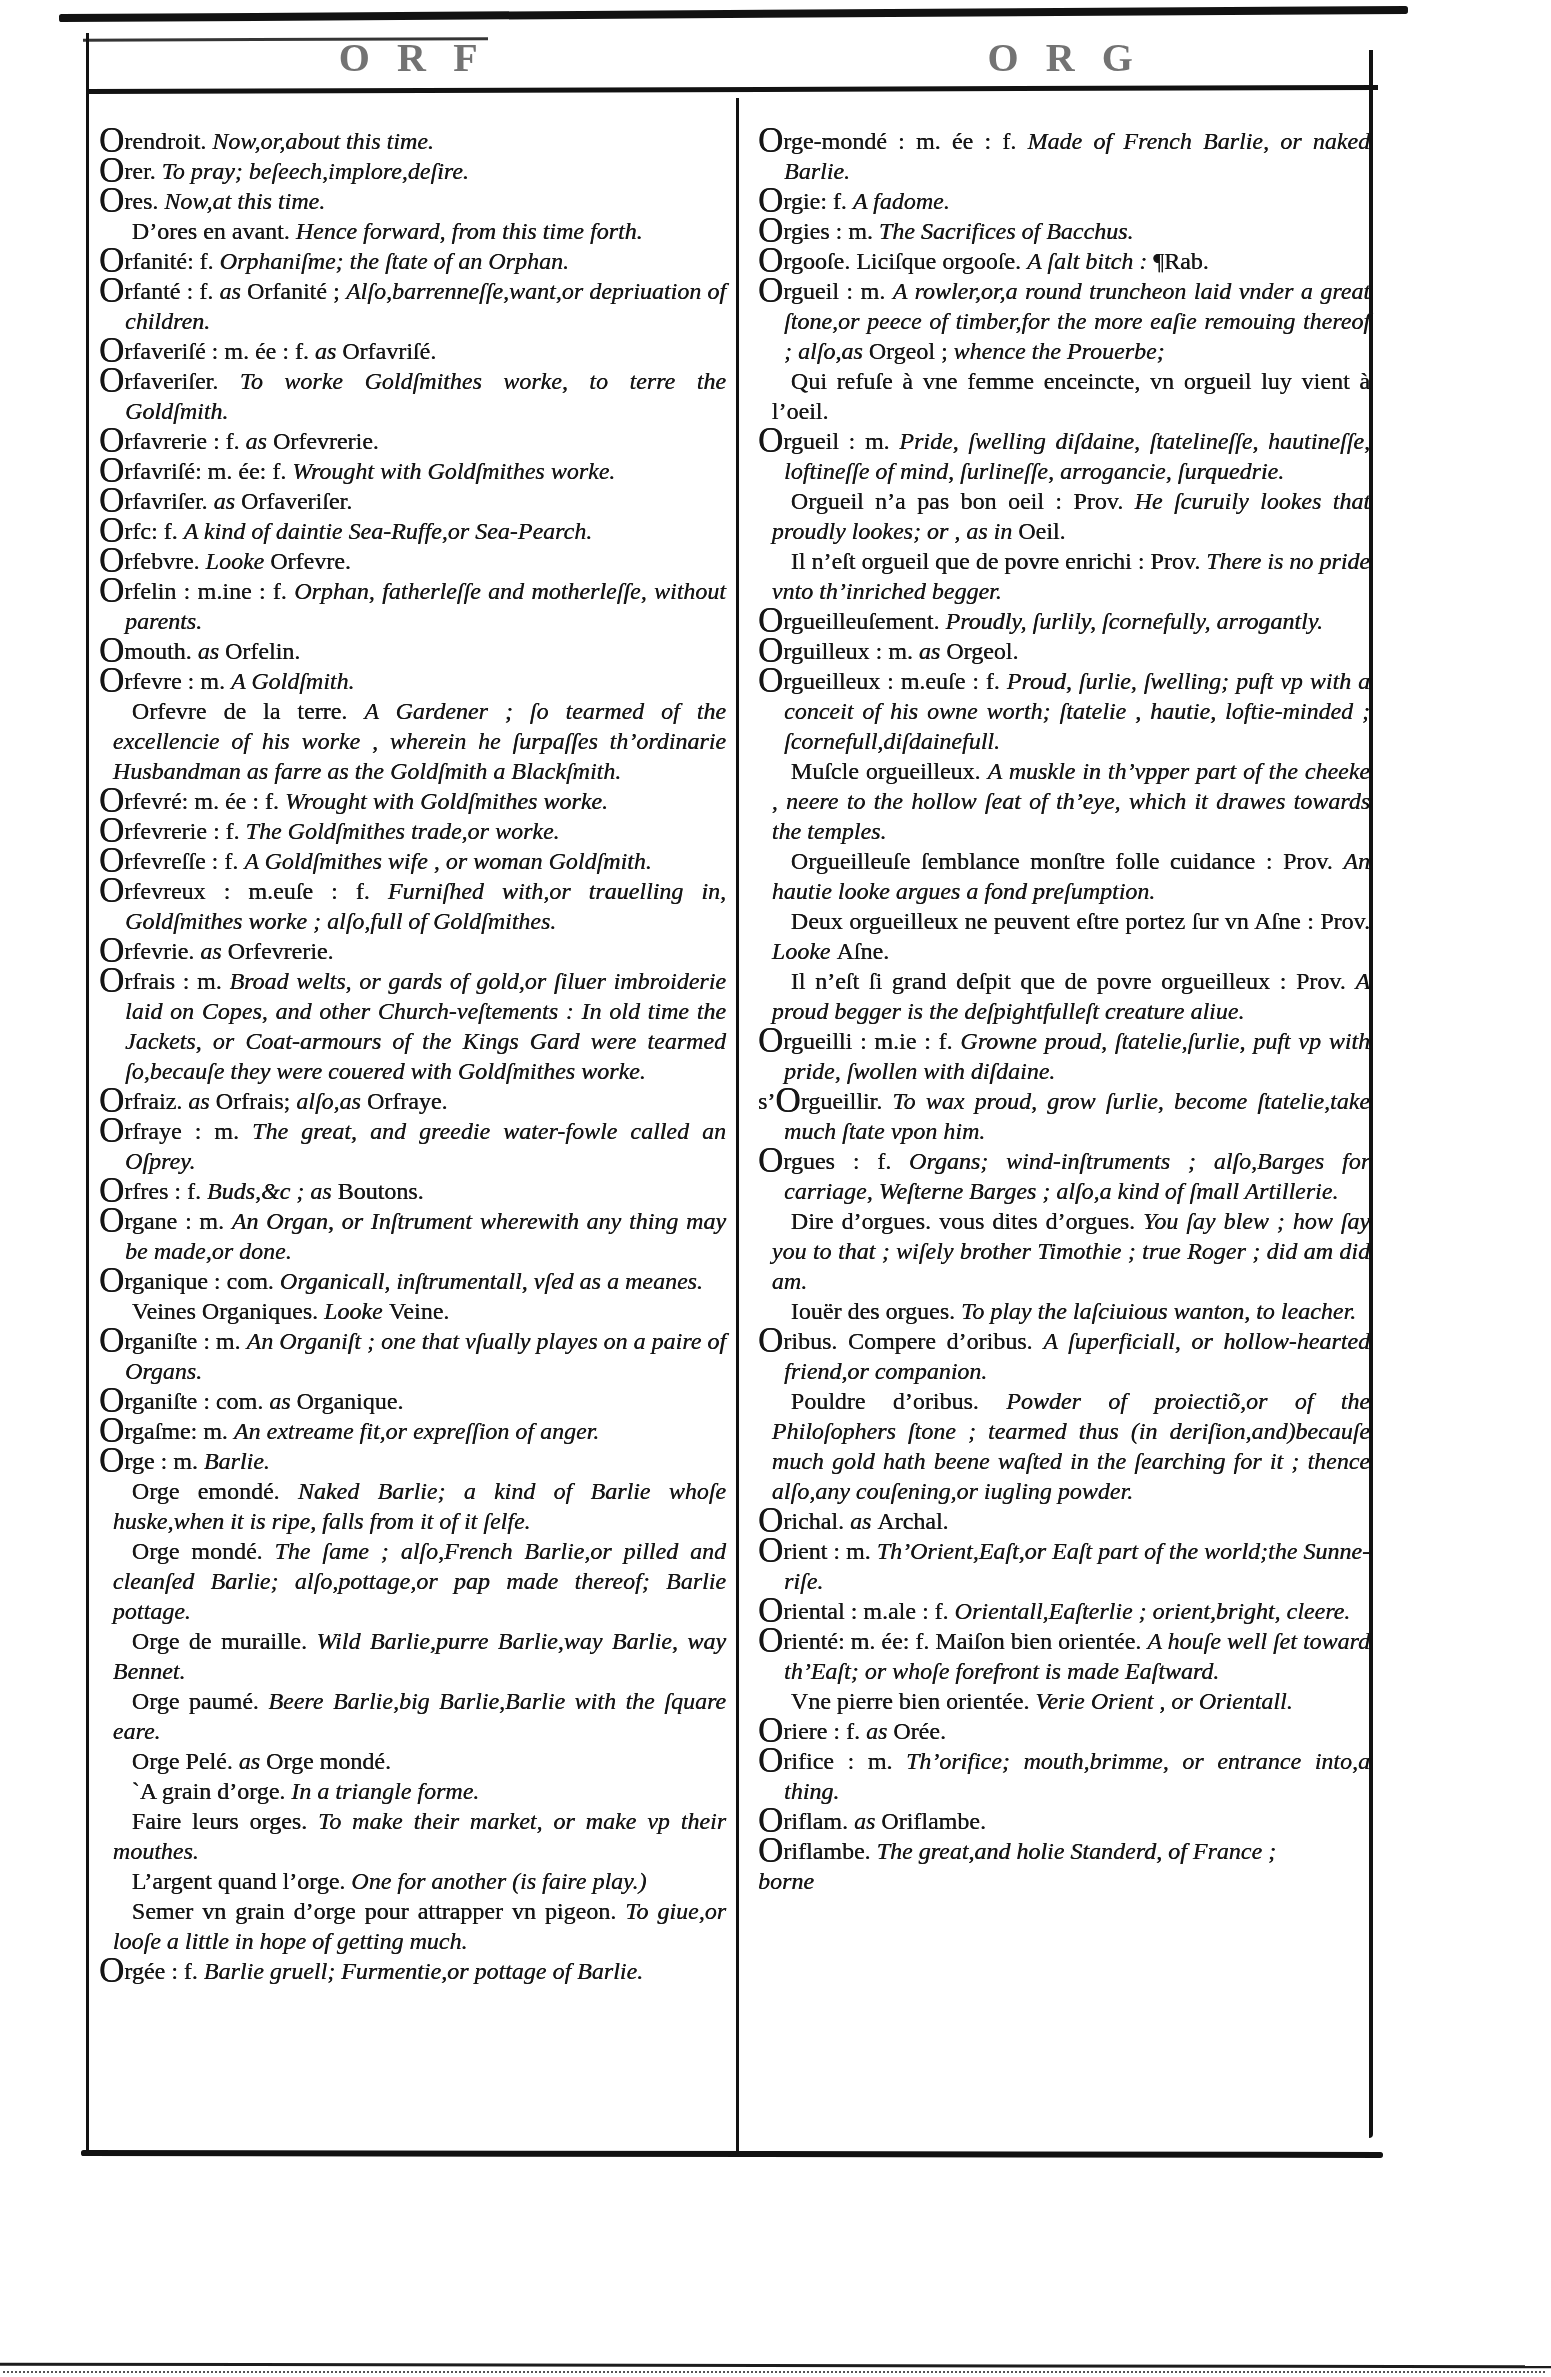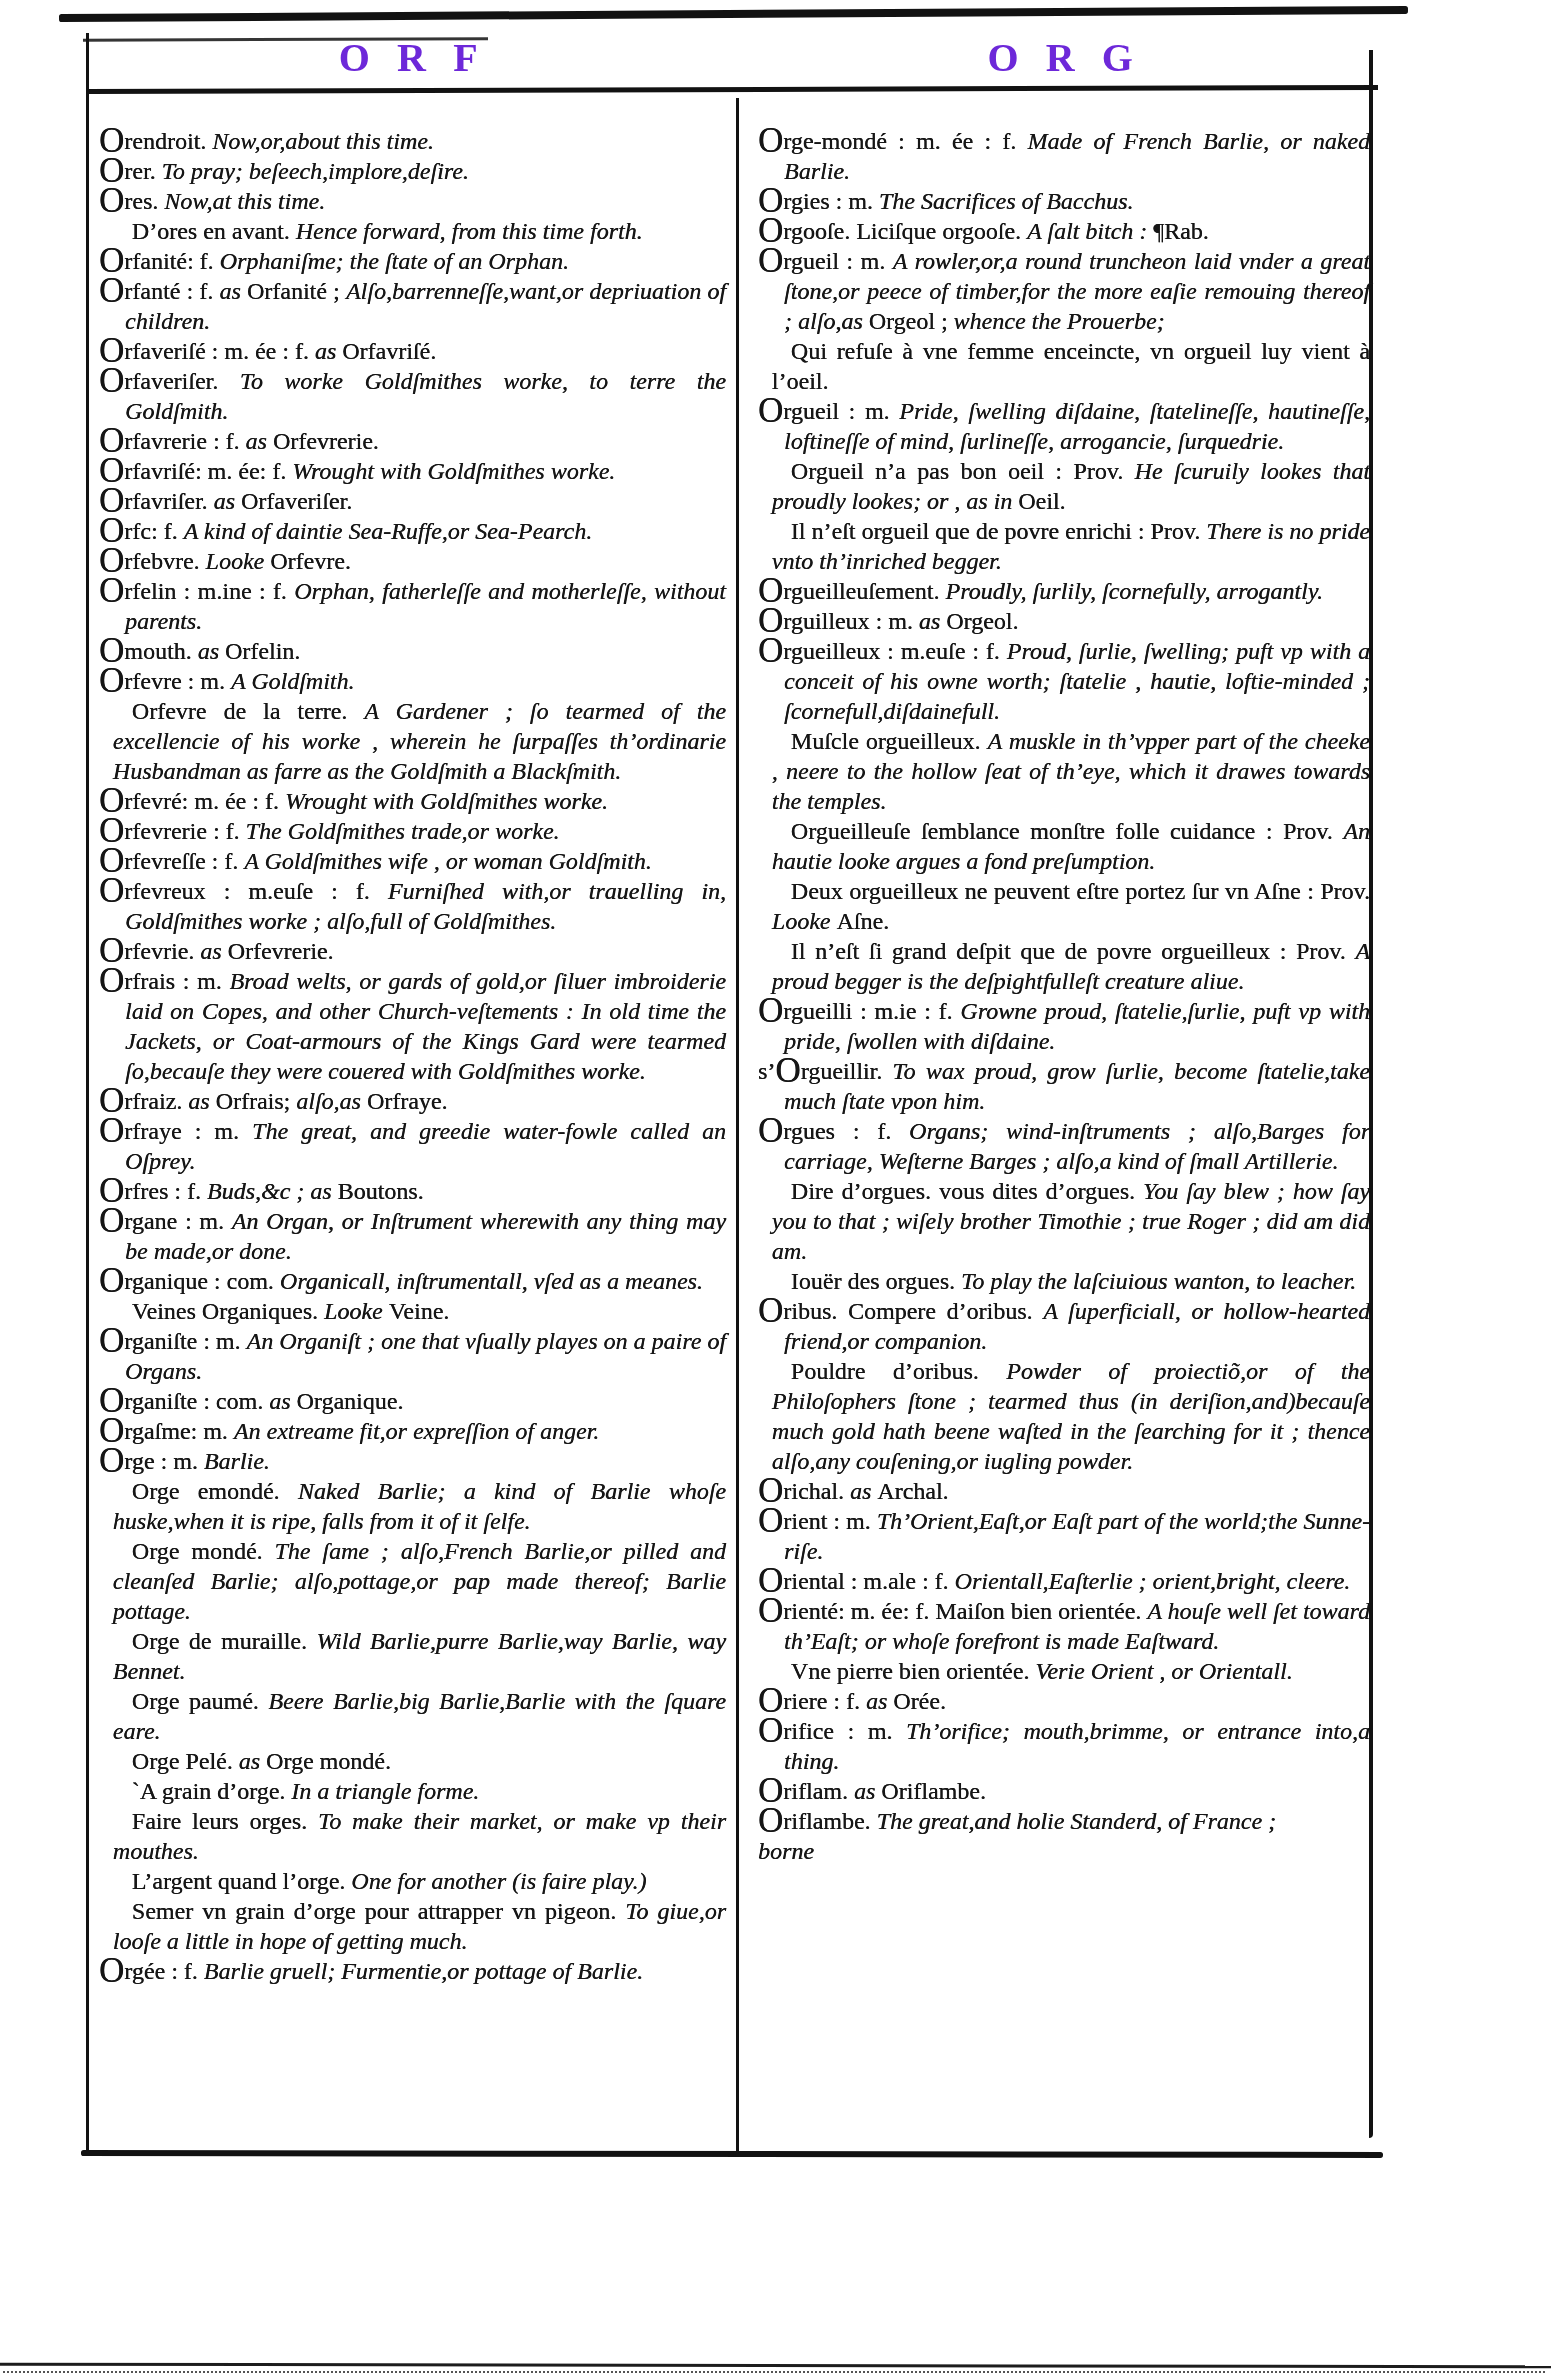--- a/index.html
+++ b/index.html
@@ -11,21 +11,21 @@
   .frame-top2{left:83px;top:38px;width:405px;height:2.6px;transform:rotate(-0.2deg);opacity:.85;}
   .header-rule{left:88px;top:87px;width:1290px;height:5.2px;transform:rotate(-0.18deg);}
   .border-left{left:86px;top:33px;width:3.4px;height:2121px;}
   .border-right{left:1369px;top:50px;width:4.3px;height:2088px;border-radius:0 0 12px 0;}
   .divider{left:736px;top:98px;width:3.4px;height:2054px;}
   .bottom-rule{left:81px;top:2151px;width:1302px;height:6px;transform:rotate(0.08deg);border-radius:2.6px;}
   .scan-edge{left:0px;top:2364px;width:1551px;height:3.4px;background:#1c1c1c;transform:rotate(0.1deg);}
   .scan-edge2{left:3.4px;top:2371px;width:1542px;height:0px;border-top:2.6px dotted #2a2a2a;background:transparent;opacity:.8;}
   
   .hdr{position:absolute;top:34px;font-size:40px;letter-spacing:8.6px;text-align:center;
-       font-weight:bold;color:#6d28d9;}
+       font-weight:bold;color:#737373;}
   .hdr-left{left:99px;width:627px;}
   .hdr-right{left:758px;width:613px;}
   
   .col{position:absolute;top:126px;font-size:24px;line-height:30px;text-align:justify;
        text-shadow:0.3px 0 0 currentColor;}
   .col-left{left:99px;width:627px;}
   .col-right{left:758px;width:612px;}
   .col p{margin:0;}
   .e0{padding-left:26px;text-indent:-26px;}
   .e1{padding-left:13.8px;text-indent:19px;}
@@ -87,20 +87,21 @@
       <p class="e1"><span class="sr">Orge paumé. </span><span class="si">Beere Barlie,big Barlie,Barlie with the ſquare eare.</span></p>
       <p class="e1"><span class="sr">Orge Pelé. </span><span class="si">as </span><span class="sr">Orge mondé.</span></p>
       <p class="e1"><span class="sr">`A grain d’orge. </span><span class="si">In a triangle forme.</span></p>
       <p class="e1"><span class="sr">Faire leurs orges. </span><span class="si">To make their market, or make vp their mouthes.</span></p>
       <p class="e1"><span class="sr">L’argent quand l’orge. </span><span class="si">One for another (is faire play.)</span></p>
       <p class="e1"><span class="sr">Semer vn grain d’orge pour attrapper vn pigeon. </span><span class="si">To giue,or looſe a little in hope of getting much.</span></p>
       <p class="e0"><span class="sc">O</span><span class="sr">rgée : f. </span><span class="si">Barlie gruell; Furmentie,or pottage of Barlie.</span></p>
     </div>
   <div class="col col-right">
       <p class="e0"><span class="sc">O</span><span class="sr">rge-mondé : m. ée : f. </span><span class="si">Made of French Barlie, or naked Barlie.</span></p>
+      <p class="e0"><span class="sc">O</span><span class="sr">rgie: f. </span><span class="si">A fadome.</span></p>
       <p class="e0"><span class="sc">O</span><span class="sr">rgies : m. </span><span class="si">The Sacrifices of Bacchus.</span></p>
       <p class="e0"><span class="sc">O</span><span class="sr">rgooſe. Liciſque orgooſe. </span><span class="si">A ſalt bitch : </span><span class="sr">¶Rab.</span></p>
       <p class="e0"><span class="sc">O</span><span class="sr">rgueil : m. </span><span class="si">A rowler,or,a round truncheon laid vnder a great ſtone,or peece of timber,for the more eaſie remouing thereof ; alſo,as </span><span class="sr">Orgeol ; </span><span class="si">whence the Prouerbe;</span></p>
       <p class="e1"><span class="sr">Qui refuſe à vne femme enceincte, vn orgueil luy vient à l’oeil.</span></p>
       <p class="e0"><span class="sc">O</span><span class="sr">rgueil : m. </span><span class="si">Pride, ſwelling diſdaine, ſtatelineſſe, hautineſſe, loftineſſe of mind, ſurlineſſe, arrogancie, ſurquedrie.</span></p>
       <p class="e1"><span class="sr">Orgueil n’a pas bon oeil : Prov. </span><span class="si">He ſcuruily lookes that proudly lookes; or , as in </span><span class="sr">Oeil.</span></p>
       <p class="e1"><span class="sr">Il n’eſt orgueil que de povre enrichi : Prov. </span><span class="si">There is no pride vnto th’inriched begger.</span></p>
       <p class="e0"><span class="sc">O</span><span class="sr">rgueilleuſement. </span><span class="si">Proudly, ſurlily, ſcornefully, arrogantly.</span></p>
       <p class="e0"><span class="sc">O</span><span class="sr">rguilleux : m. </span><span class="si">as </span><span class="sr">Orgeol.</span></p>
       <p class="e0"><span class="sc">O</span><span class="sr">rgueilleux : m.euſe : f. </span><span class="si">Proud, ſurlie, ſwelling; puft vp with a conceit of his owne worth; ſtatelie , hautie, loftie-minded ; ſcornefull,diſdainefull.</span></p>

